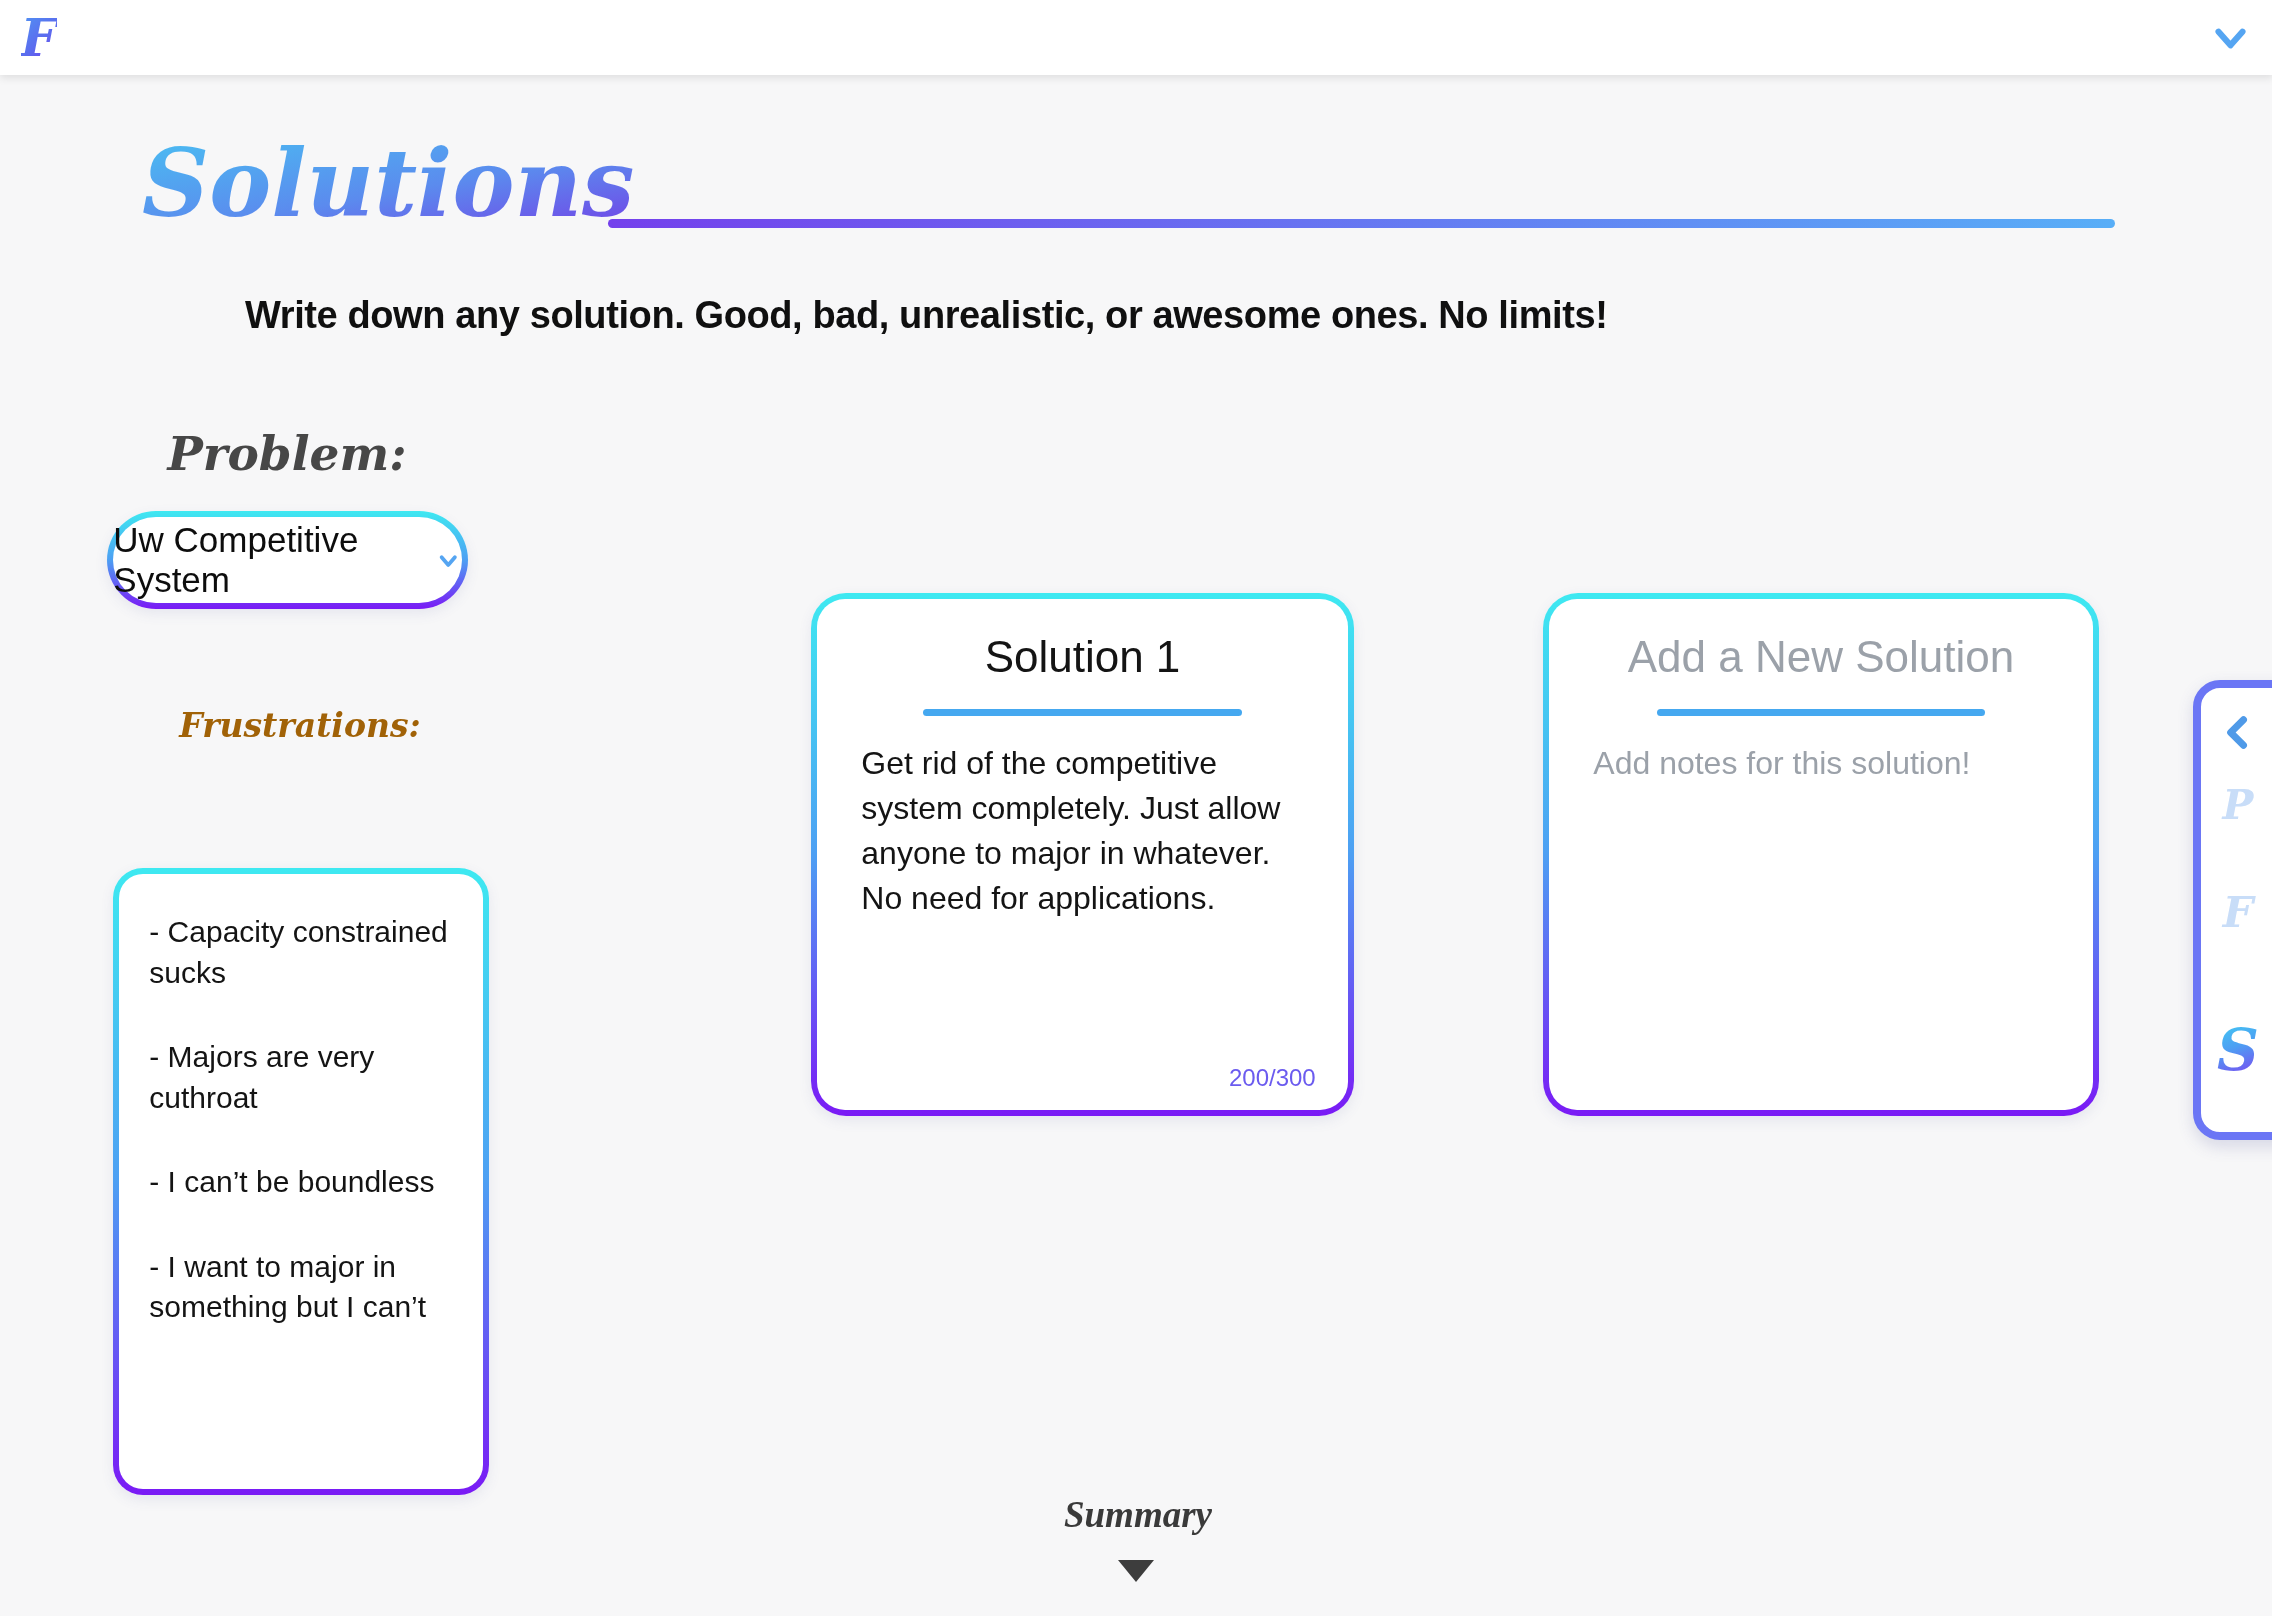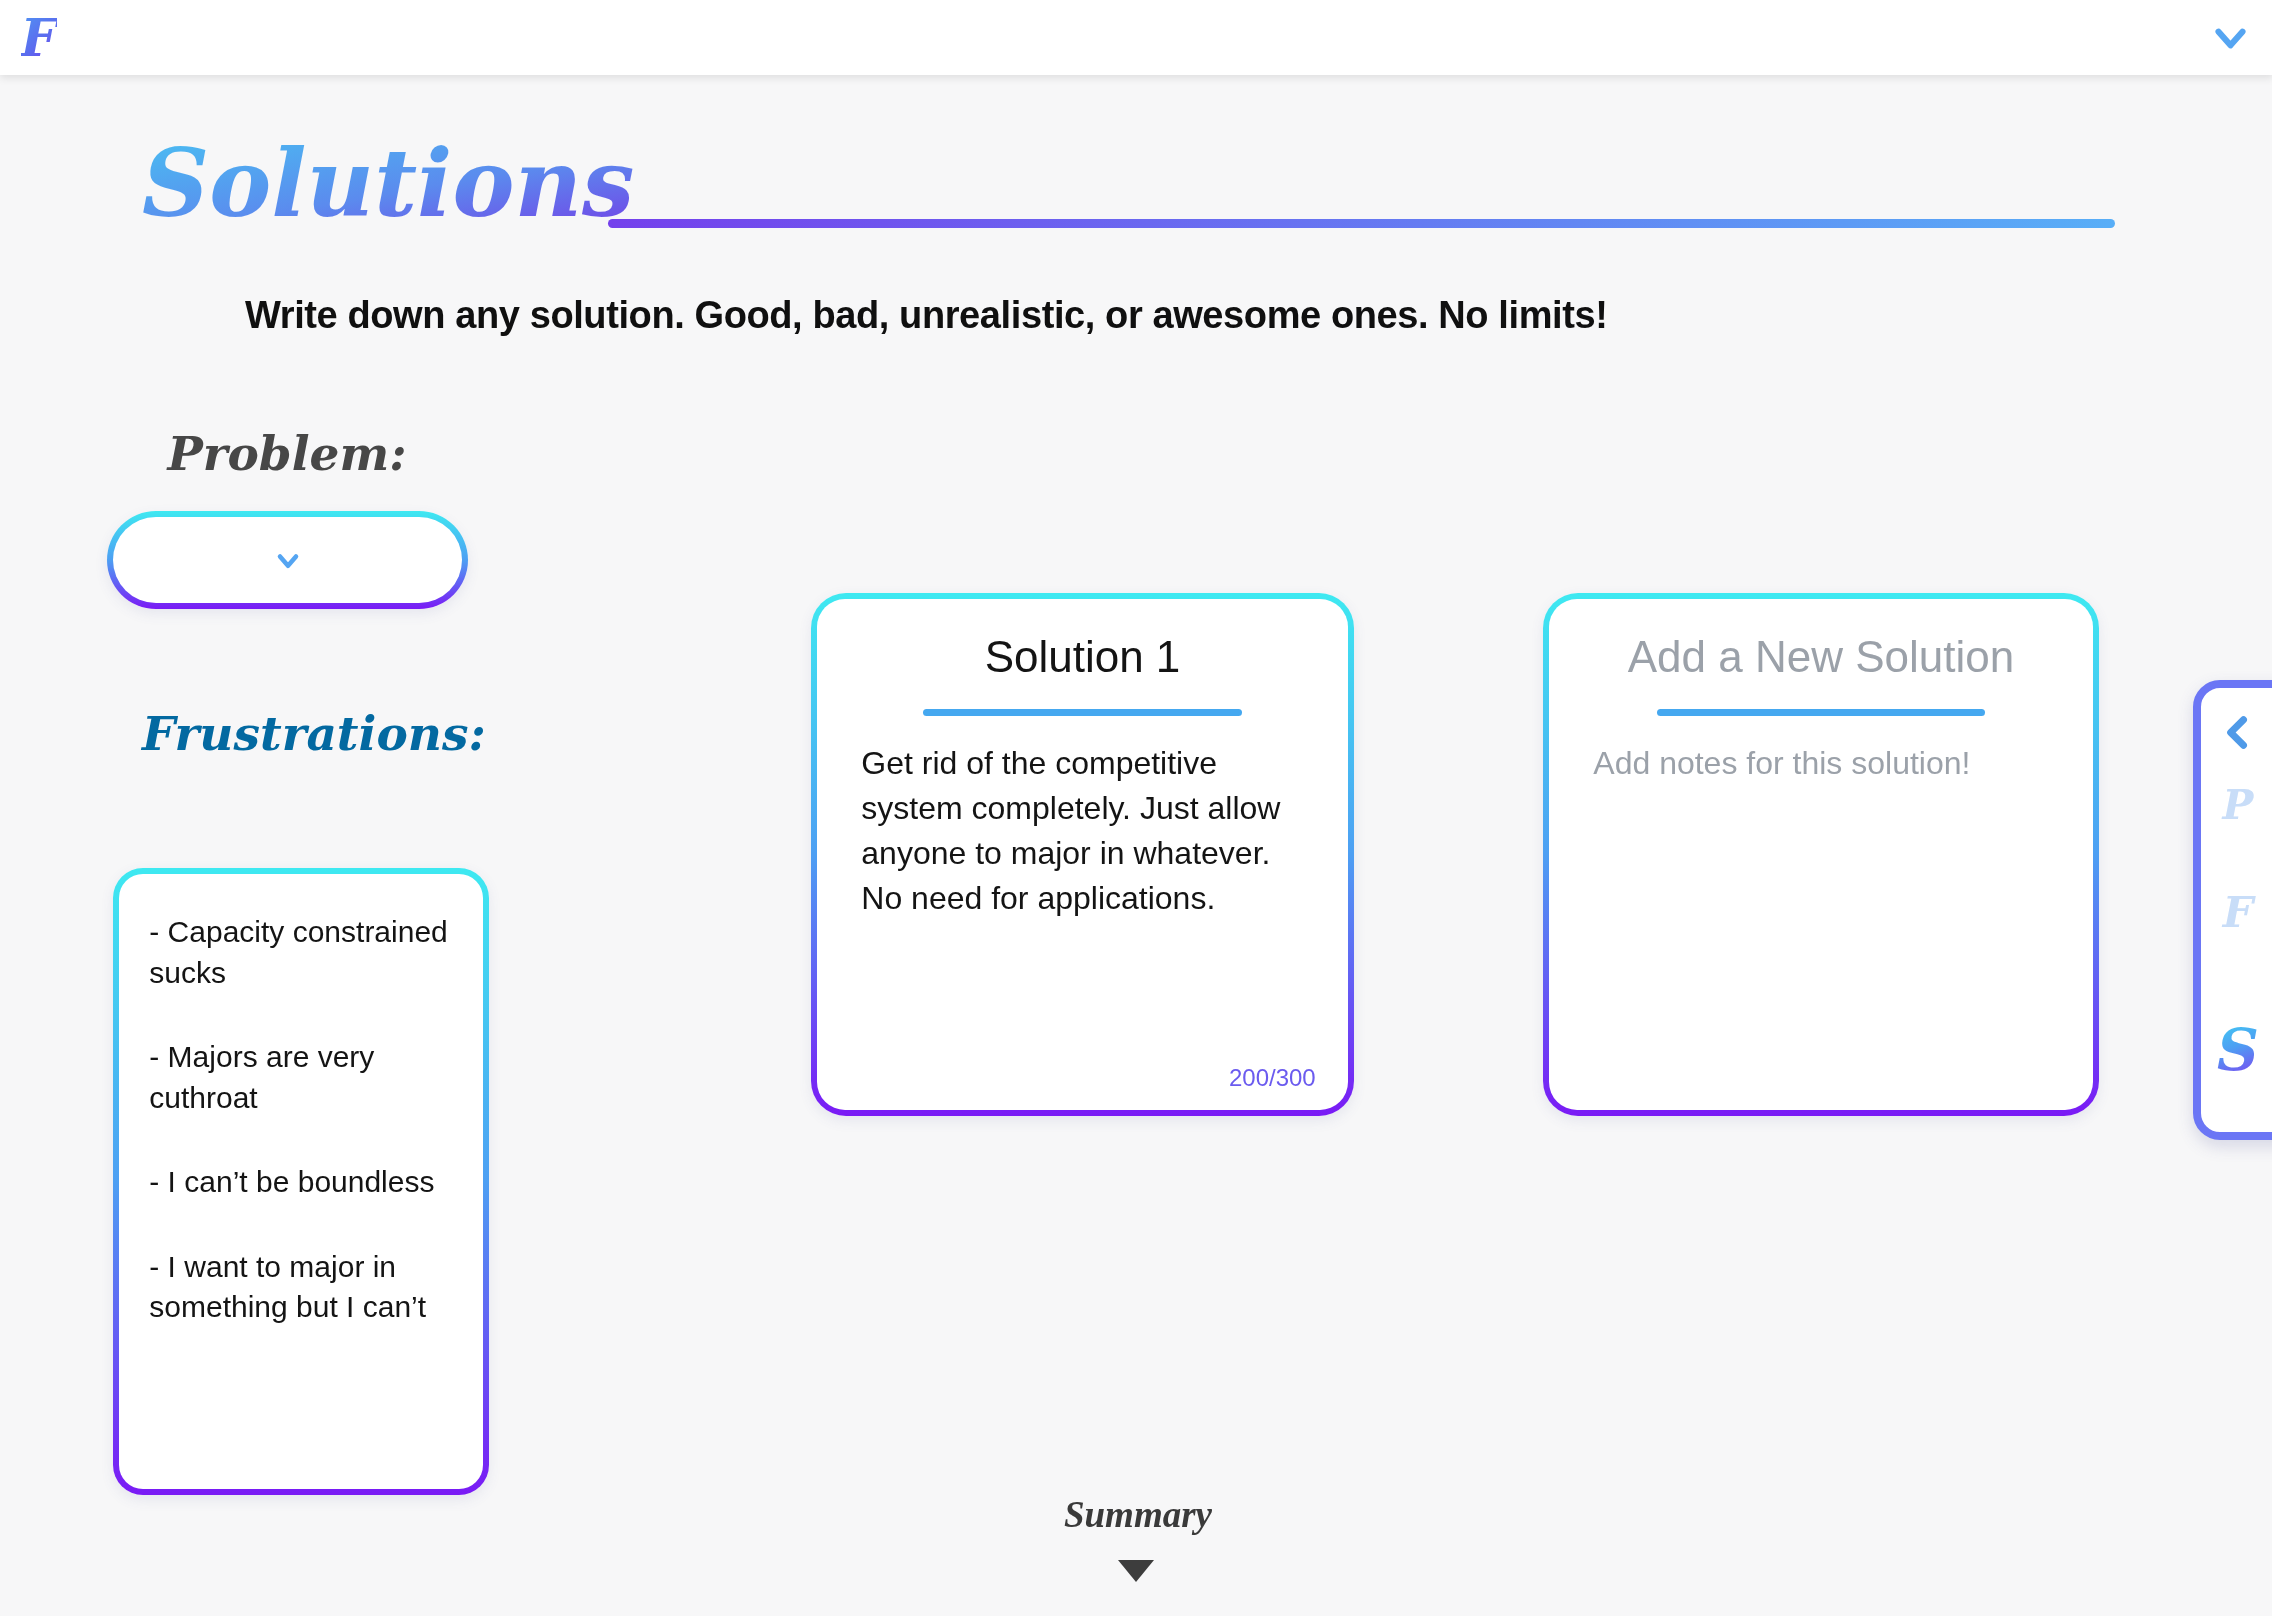--- a/index.html
+++ b/index.html
@@ -31,21 +31,21 @@
   
   .problem-label{position:absolute;left:129px;top:426px;width:316px;text-align:center;
     font-size:47px;color:#474747;}
   .problem-pill{position:absolute;left:107px;top:511px;width:361px;height:98px;border-radius:55px;
     padding:6.3px;box-sizing:border-box;cursor:pointer;}
   .problem-pill .ginner{border-radius:49px;display:flex;align-items:center;justify-content:center;gap:14px;}
   .problem-pill .sel{font-size:35px;color:#0d0d0d;}
 
   
   .frustrations-label{position:absolute;left:142px;top:706px;width:316px;text-align:center;
-    font-size:47px;color:#0369a1;}
+    font-size:33px;color:#a16207;}
   .frustrations-card{position:absolute;left:113px;top:868px;width:376px;height:627px;
     border-radius:30px;padding:6.3px;box-sizing:border-box;}
   .frustrations-card .ginner{border-radius:24px;padding:38px 17.4px 16px 30px;overflow:hidden;cursor:text;}
   .fitem{font-size:30px;line-height:1.35;color:#141414;margin-bottom:44px;}
 
   
   .sol-card{position:absolute;top:593px;border-radius:35px;padding:6.3px;box-sizing:border-box;}
   .sol-card .ginner{border-radius:28px;position:relative;padding:33px 44px 16px 44px;display:flex;
     flex-direction:column;align-items:center;}
   .card-1{left:811px;width:543px;height:523px;}
@@ -90,20 +90,21 @@
   </div>
 </div>
 
 <div class="hero-title script">Solutions</div>
 <div class="hero-line"></div>
 <div class="hero-subtitle">Write down any solution. Good, bad, unrealistic, or awesome ones. No limits!</div>
 
 <div class="problem-label script">Problem:</div>
 <div class="problem-pill gwrap">
   <div class="ginner">
+    <span class="sel">Uw Competitive System</span>
     <svg width="32" height="27" viewBox="0 0 24 20">
       <polyline points="6,7 12,14 18,7" fill="none" stroke="#55a5f2" stroke-width="3.4" stroke-linecap="round" stroke-linejoin="round"></polyline>
     </svg>
   </div>
 </div>
 
 <div class="frustrations-label script">Frustrations:</div>
 <div class="frustrations-card gwrap">
   <div class="ginner">
     <div class="fitem">- Capacity constrained sucks</div>

